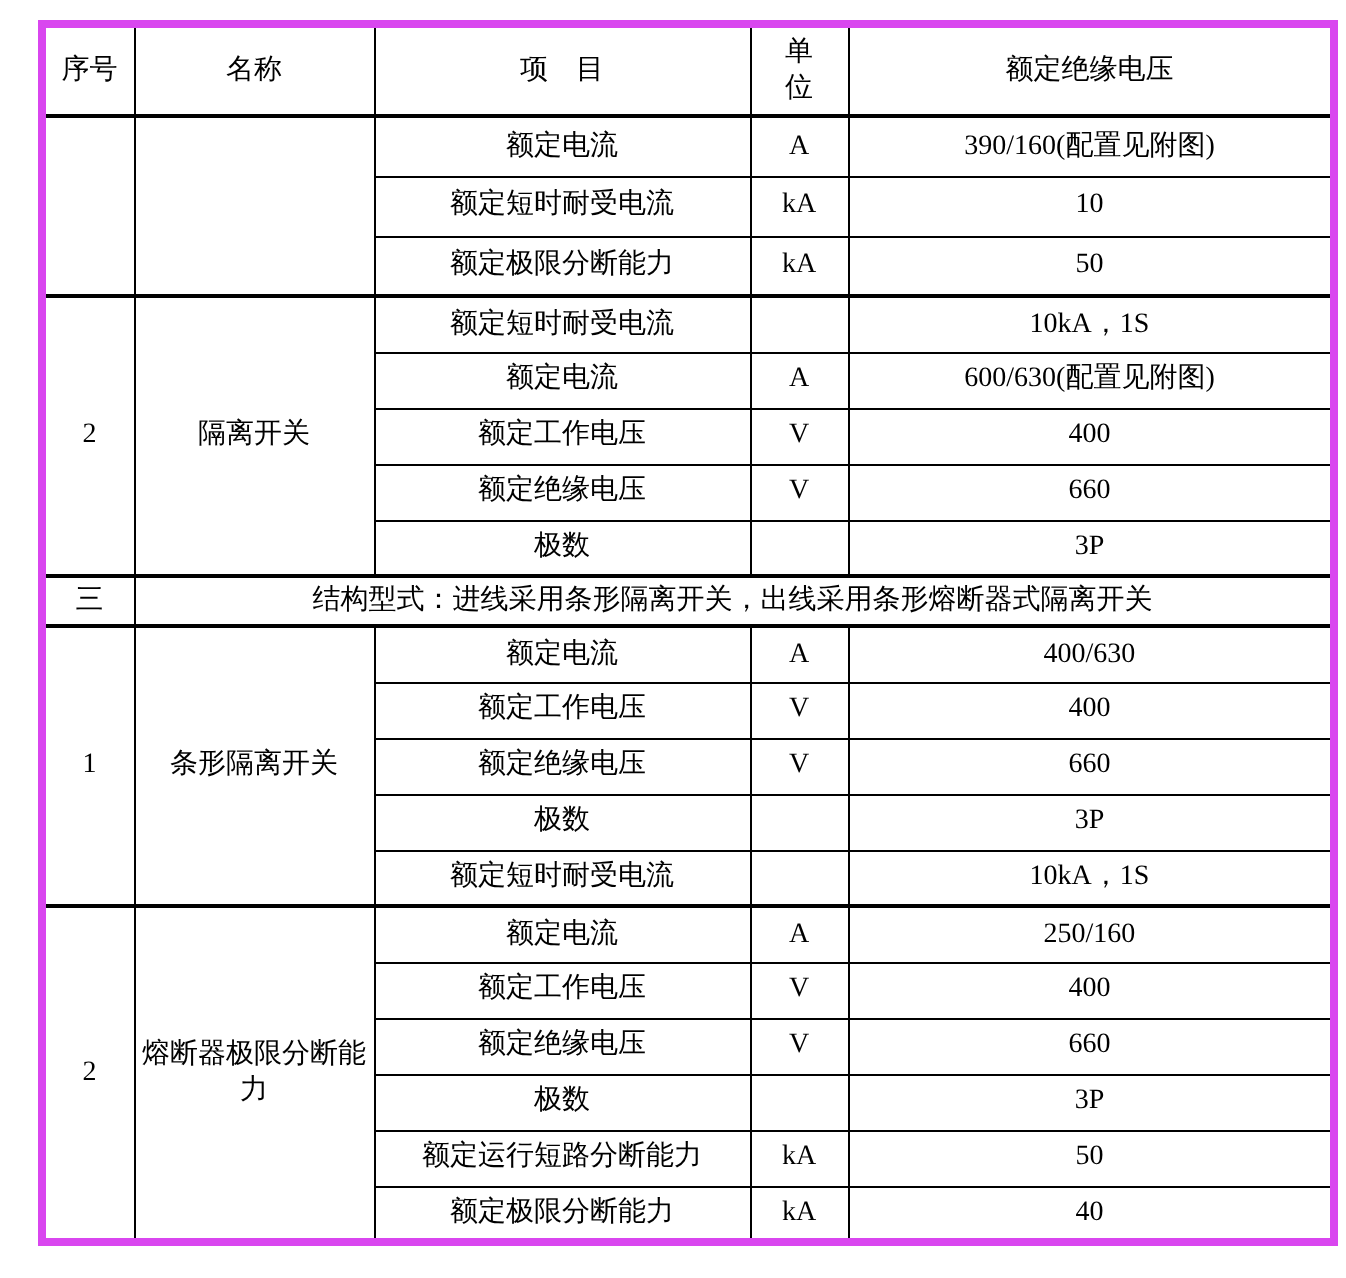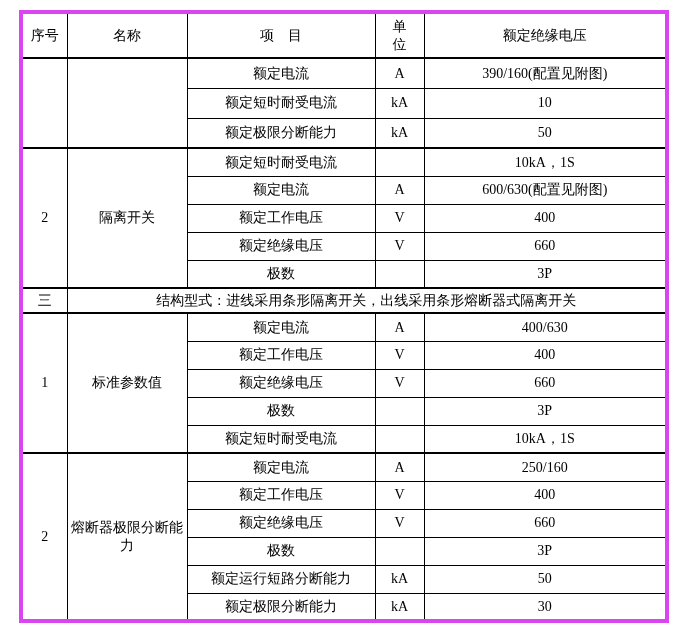--- a/index.html
+++ b/index.html
@@ -114,21 +114,21 @@
         <td>3P</td>
       </tr>
 
       <tr class="r-sec group-start">
         <td>三</td>
         <td class="section-text" colspan="4">结构型式：进线采用条形隔离开关，出线采用条形熔断器式隔离开关</td>
       </tr>
 
       <tr class="r-std group-start">
         <td rowspan="5">1</td>
-        <td rowspan="5">标准参数值</td>
+        <td rowspan="5">条形隔离开关</td>
         <td>额定电流</td>
         <td>A</td>
         <td>400/630</td>
       </tr>
       <tr class="r-std">
         <td>额定工作电压</td>
         <td>V</td>
         <td>400</td>
       </tr>
       <tr class="r-std">
@@ -170,17 +170,17 @@
         <td>3P</td>
       </tr>
       <tr class="r-std">
         <td>额定运行短路分断能力</td>
         <td>kA</td>
         <td>50</td>
       </tr>
       <tr class="r-std">
         <td>额定极限分断能力</td>
         <td>kA</td>
-        <td>30</td>
+        <td>40</td>
       </tr>
     </tbody>
   </table>
 </div>
 
 </body></html>

